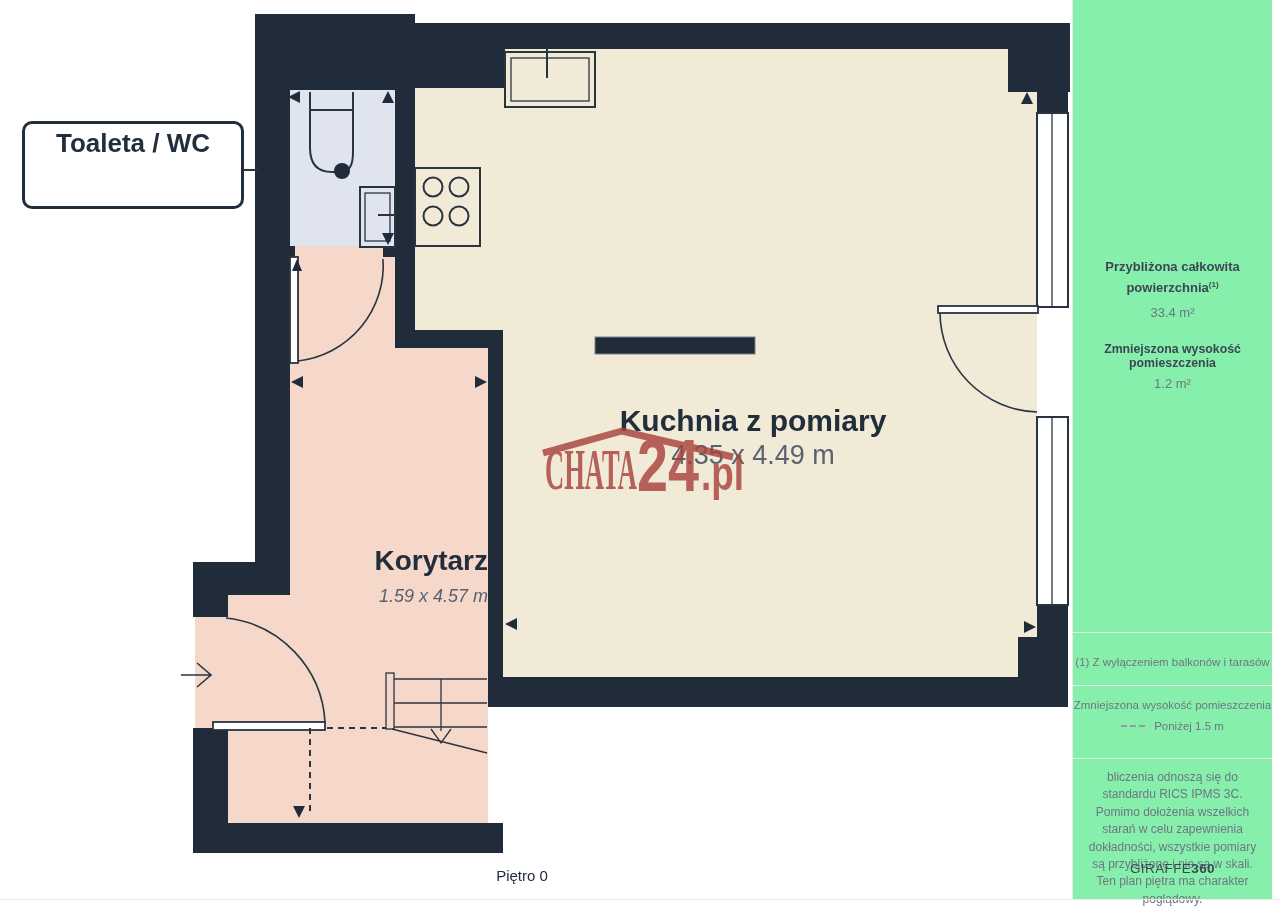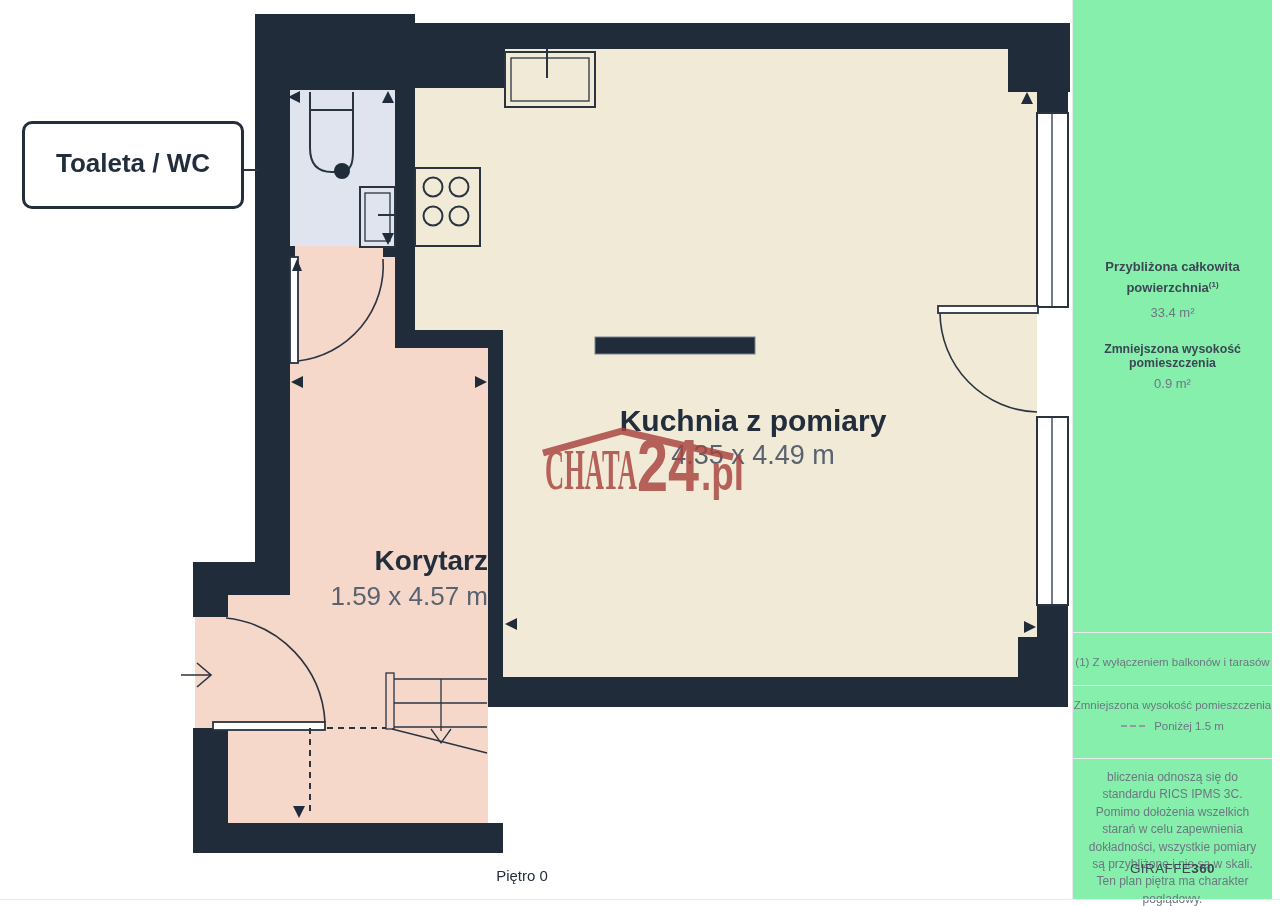--- a/index.html
+++ b/index.html
@@ -25,31 +25,31 @@
   .tri{fill:var(--wall);}
   .win{fill:#fff;stroke:var(--line);stroke-width:2;}
   .wm{fill:var(--watermark);}
 
   
   .plan-label{position:absolute;z-index:4;text-align:center;}
   .room-title{font-weight:bold;color:var(--text_dark);}
   .room-dims{color:var(--text_gray);}
 
   #toilet-label-box{left:22px;top:121px;width:222px;height:88px;background:#fff;
-    border:3px solid var(--text_dark);border-radius:10px;padding-top:24px;box-sizing:border-box;}
+    border:3px solid var(--text_dark);border-radius:10px;padding-top:4px;box-sizing:border-box;}
   #toilet-label-box .room-title{font-size:26px;line-height:30px;}
   #toilet-label-box .room-dims{font-size:24px;line-height:32px;}
 
   #kitchen-label{left:553px;top:404px;width:400px;}
   #kitchen-label .room-title{font-size:30px;line-height:34px;}
   #kitchen-label .room-dims{font-size:27px;line-height:34px;}
 
   #corridor-label{left:288px;top:545px;width:200px;text-align:right;}
   #corridor-label .room-title{font-size:28px;line-height:32px;}
-  #corridor-label .room-dims{font-size:26px;line-height:38px;}
+  #corridor-label .room-dims{font-size:18px;line-height:38px;font-style:italic;}
 
   #floor-label{left:432px;top:867px;width:180px;font-size:15px;font-weight:normal;
     color:var(--text_dark);}
 
   
   #sidebar{position:absolute;left:1072px;top:0;width:199px;height:899px;
     border-left:1px solid var(--divider);background:#86efac;z-index:2;}
   .sb{position:absolute;left:0;right:0;text-align:center;}
   .sb-divider{position:absolute;left:0;right:0;border-top:1px solid var(--divider);height:0;}
   #sb-stats{top:257px;}
@@ -206,21 +206,21 @@
 
   <div id="sidebar">
 
     <div class="sb" id="sb-stats">
       <div class="stat-title">
         <span>Przybliżona całkowita</span><br>
         <span>powierzchnia</span><sup>(1)</sup>
       </div>
       <div class="stat-value">33.4 m²</div>
       <div class="stat-title2">Zmniejszona wysokość pomieszczenia</div>
-      <div class="stat-value">0.9 m²</div>
+      <div class="stat-value">1.2 m²</div>
     </div>
 
     <div class="sb-divider" style="top:632px"></div>
 
     <div class="sb" id="sb-footnote">(1) Z wyłączeniem balkonów i tarasów</div>
 
     <div class="sb-divider" style="top:685px"></div>
 
     <div class="sb" id="sb-legend">
       <div>Zmniejszona wysokość pomieszczenia</div>

